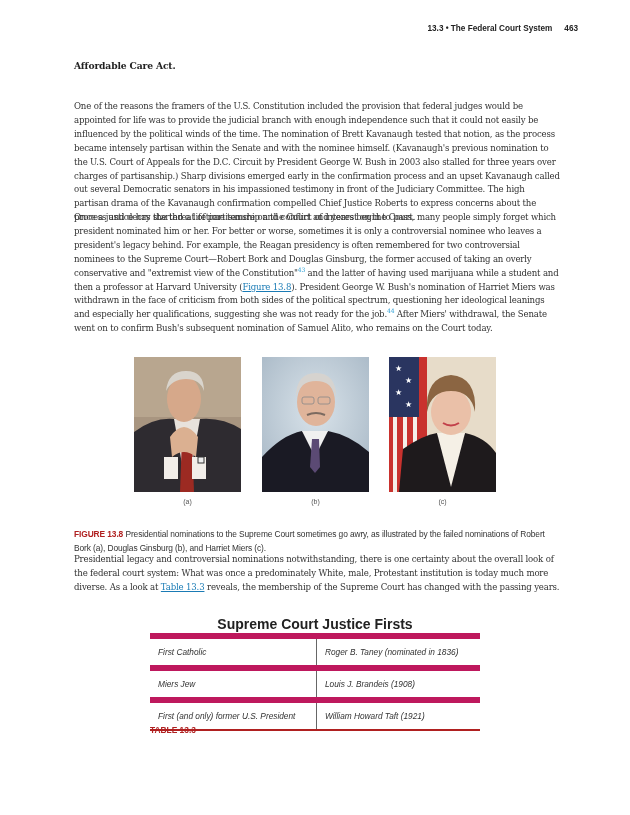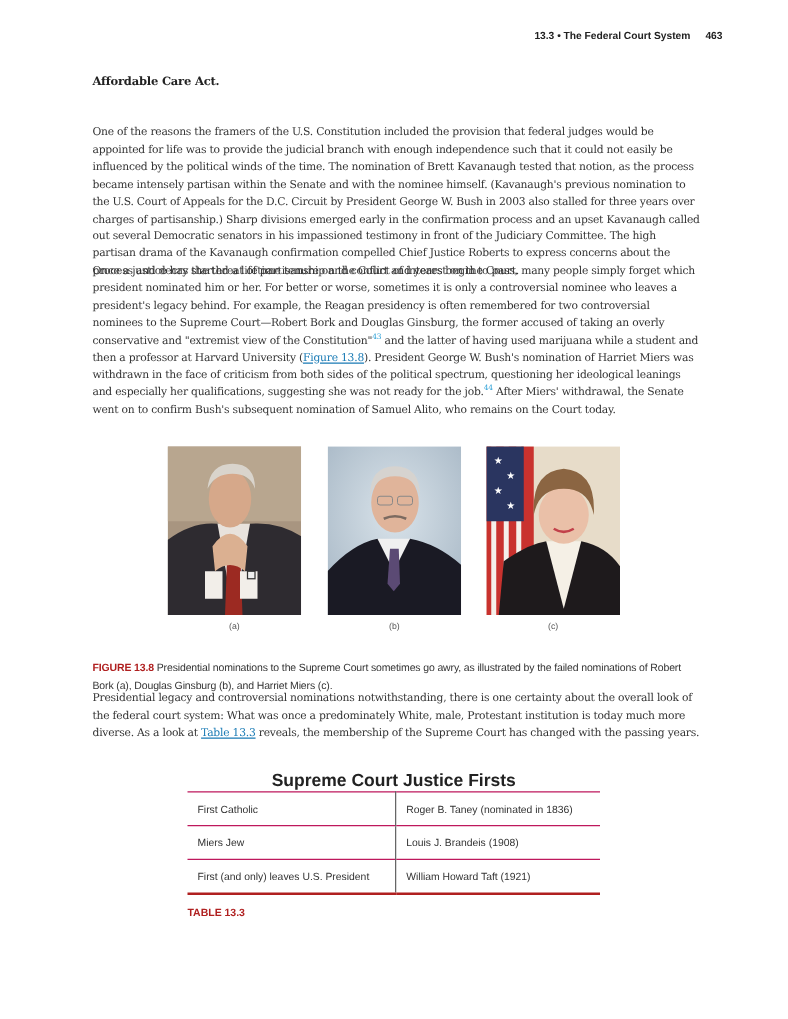--- a/index.html
+++ b/index.html
@@ -56,21 +56,21 @@
 
   .table-title {
     position: absolute; left: 150px; width: 330px; top: 616px; text-align: center;
     font-family: "Liberation Sans", sans-serif; font-size: 14px; font-weight: bold; color: #222;
   }
   table.firsts {
     position: absolute; left: 150px; top: 633px; width: 330px; border-collapse: collapse;
     font-family: "Liberation Sans", sans-serif; font-size: 8.3px; color: #333;
   }
   table.firsts td {
-    height: 26px; padding: 0 0 0 8px; border-top: 1px solid #be185d; vertical-align: middle;
+    height: 26px; padding: 0 0 0 8px; border-top: 6px solid #be185d; vertical-align: middle; font-style: italic;
   }
   table.firsts td.c1 { width: 158px; border-right: 1px solid #666; }
   table.firsts tr:last-child td { border-bottom: 2px solid #b02020; }
 
   .table-label {
     position: absolute; left: 150px; top: 725px;
     font-family: "Liberation Sans", sans-serif; font-size: 8.4px; font-weight: bold; color: #b02020;
   }
 </style>
 </head>
@@ -159,20 +159,20 @@
     <tbody>
       <tr>
         <td class="c1">First Catholic</td>
         <td class="c2">Roger B. Taney (nominated in 1836)</td>
       </tr>
       <tr>
         <td class="c1">Miers Jew</td>
         <td class="c2">Louis J. Brandeis (1908)</td>
       </tr>
       <tr>
-        <td class="c1">First (and only) leaves U.S. President</td>
+        <td class="c1">First (and only) former U.S. President</td>
         <td class="c2">William Howard Taft (1921)</td>
       </tr>
     </tbody>
   </table>
 
   <div class="table-label">TABLE 13.3</div>
 </div>
 
 </body></html>

